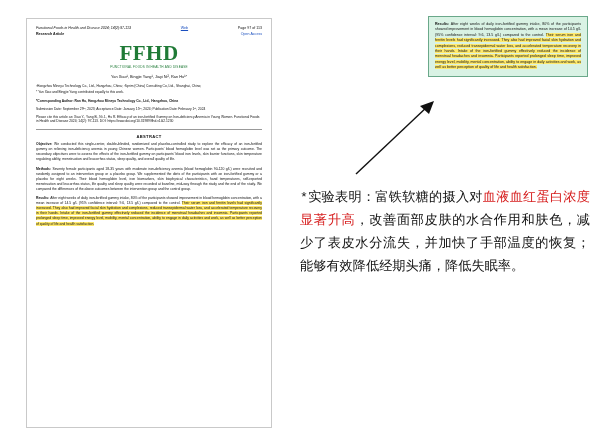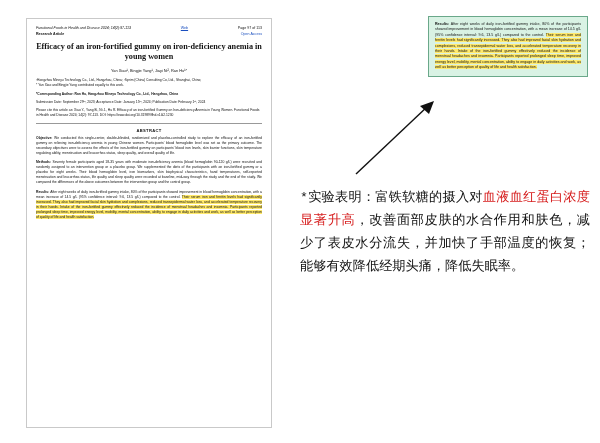--- a/index.html
+++ b/index.html
@@ -203,22 +203,25 @@
     <span class="jref">Functional Foods in Health and Disease 2024; 14(2):97-113</span>
     <span class="link">Web</span>
     <span class="pg">Page 97 of 113</span>
   </div>
 
   <div class="paper-head2">
     <span class="art">Research Article</span>
     <span class="oa">Open Access</span>
   </div>
 
-
-  <div class="title">Efficacy of an iron-fortified gummy on iron-deficiency anemia in young women</div>
+  <div class="logo-wrap">
+    <div class="logo">FFHD</div>
+    <div class="logo-sub">FUNCTIONAL FOODS IN HEALTH AND DISEASE</div>
+  </div>
+
 
   <div class="authors">Yan Xiao¹, Bingjie Yang¹, Jiayi Ni², Ran Hu¹*</div>
 
   <div class="affil">
     <p>¹Hangzhou Mineyu Technology Co., Ltd., Hangzhou, China; ²Sprim (China) Consulting Co, Ltd., Shanghai, China;</p>
     <p>* Yan Xiao and Bingjie Yang contributed equally to this work.</p>
   </div>
 
   <div class="corr">*Corresponding Author: Ran Hu, Hangzhou Mineyu Technology Co., Ltd., Hangzhou, China</div>
 

